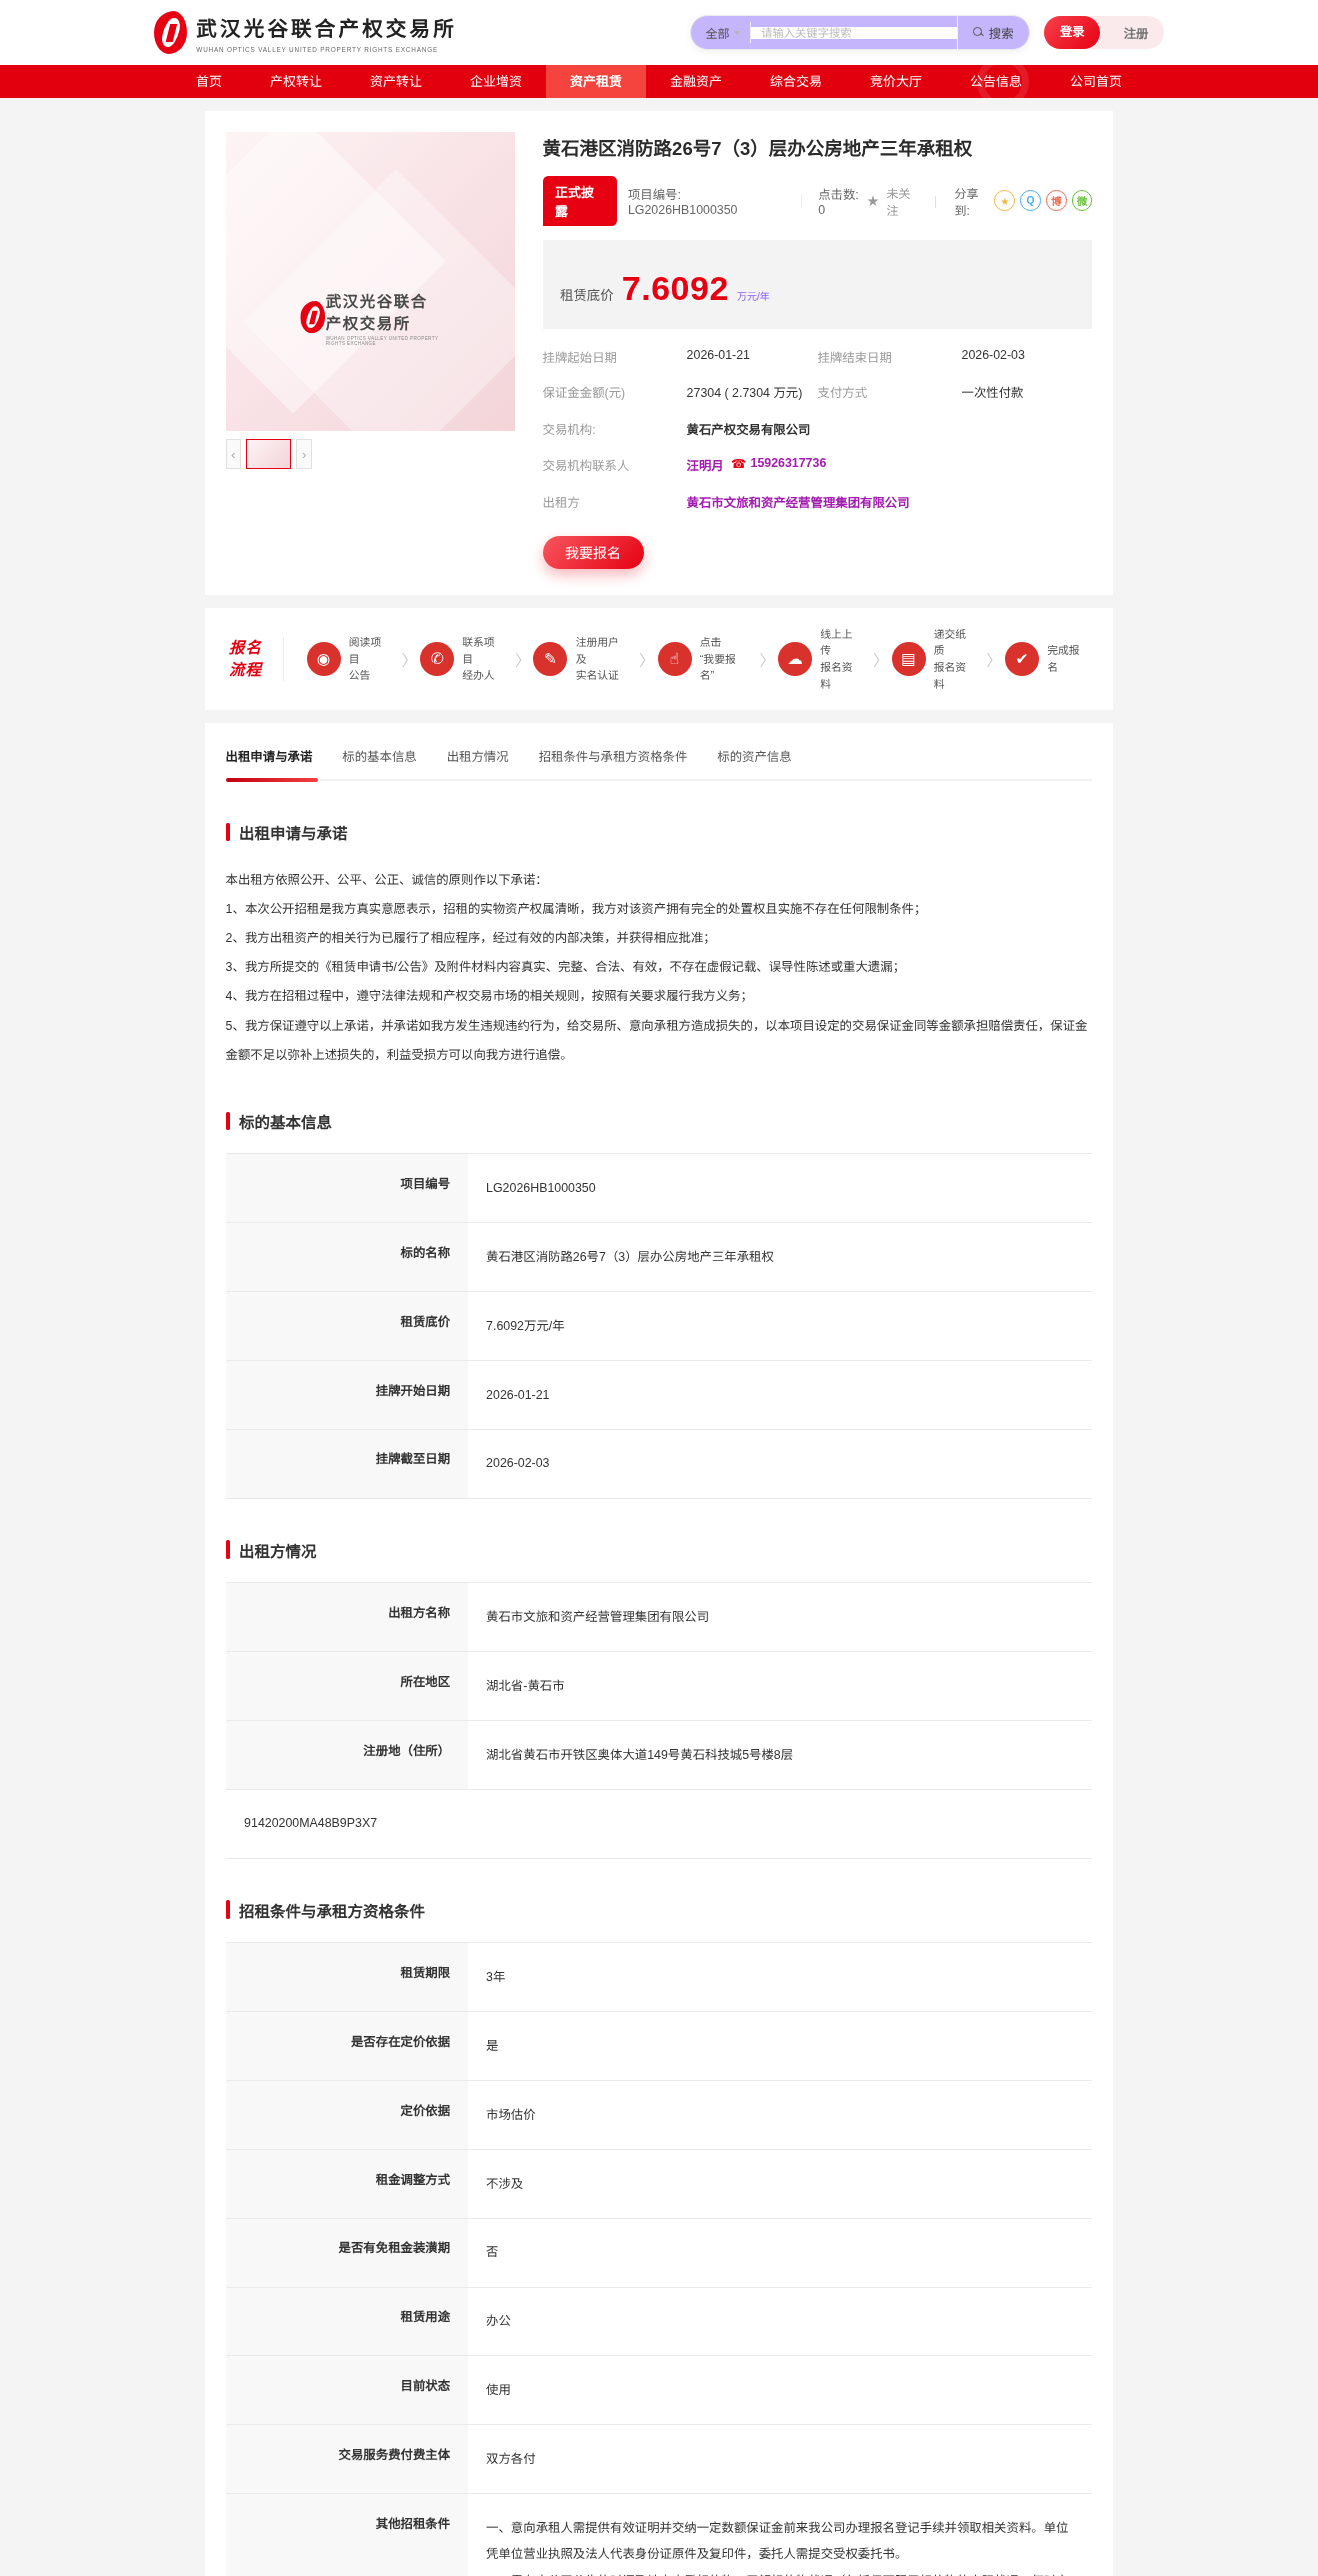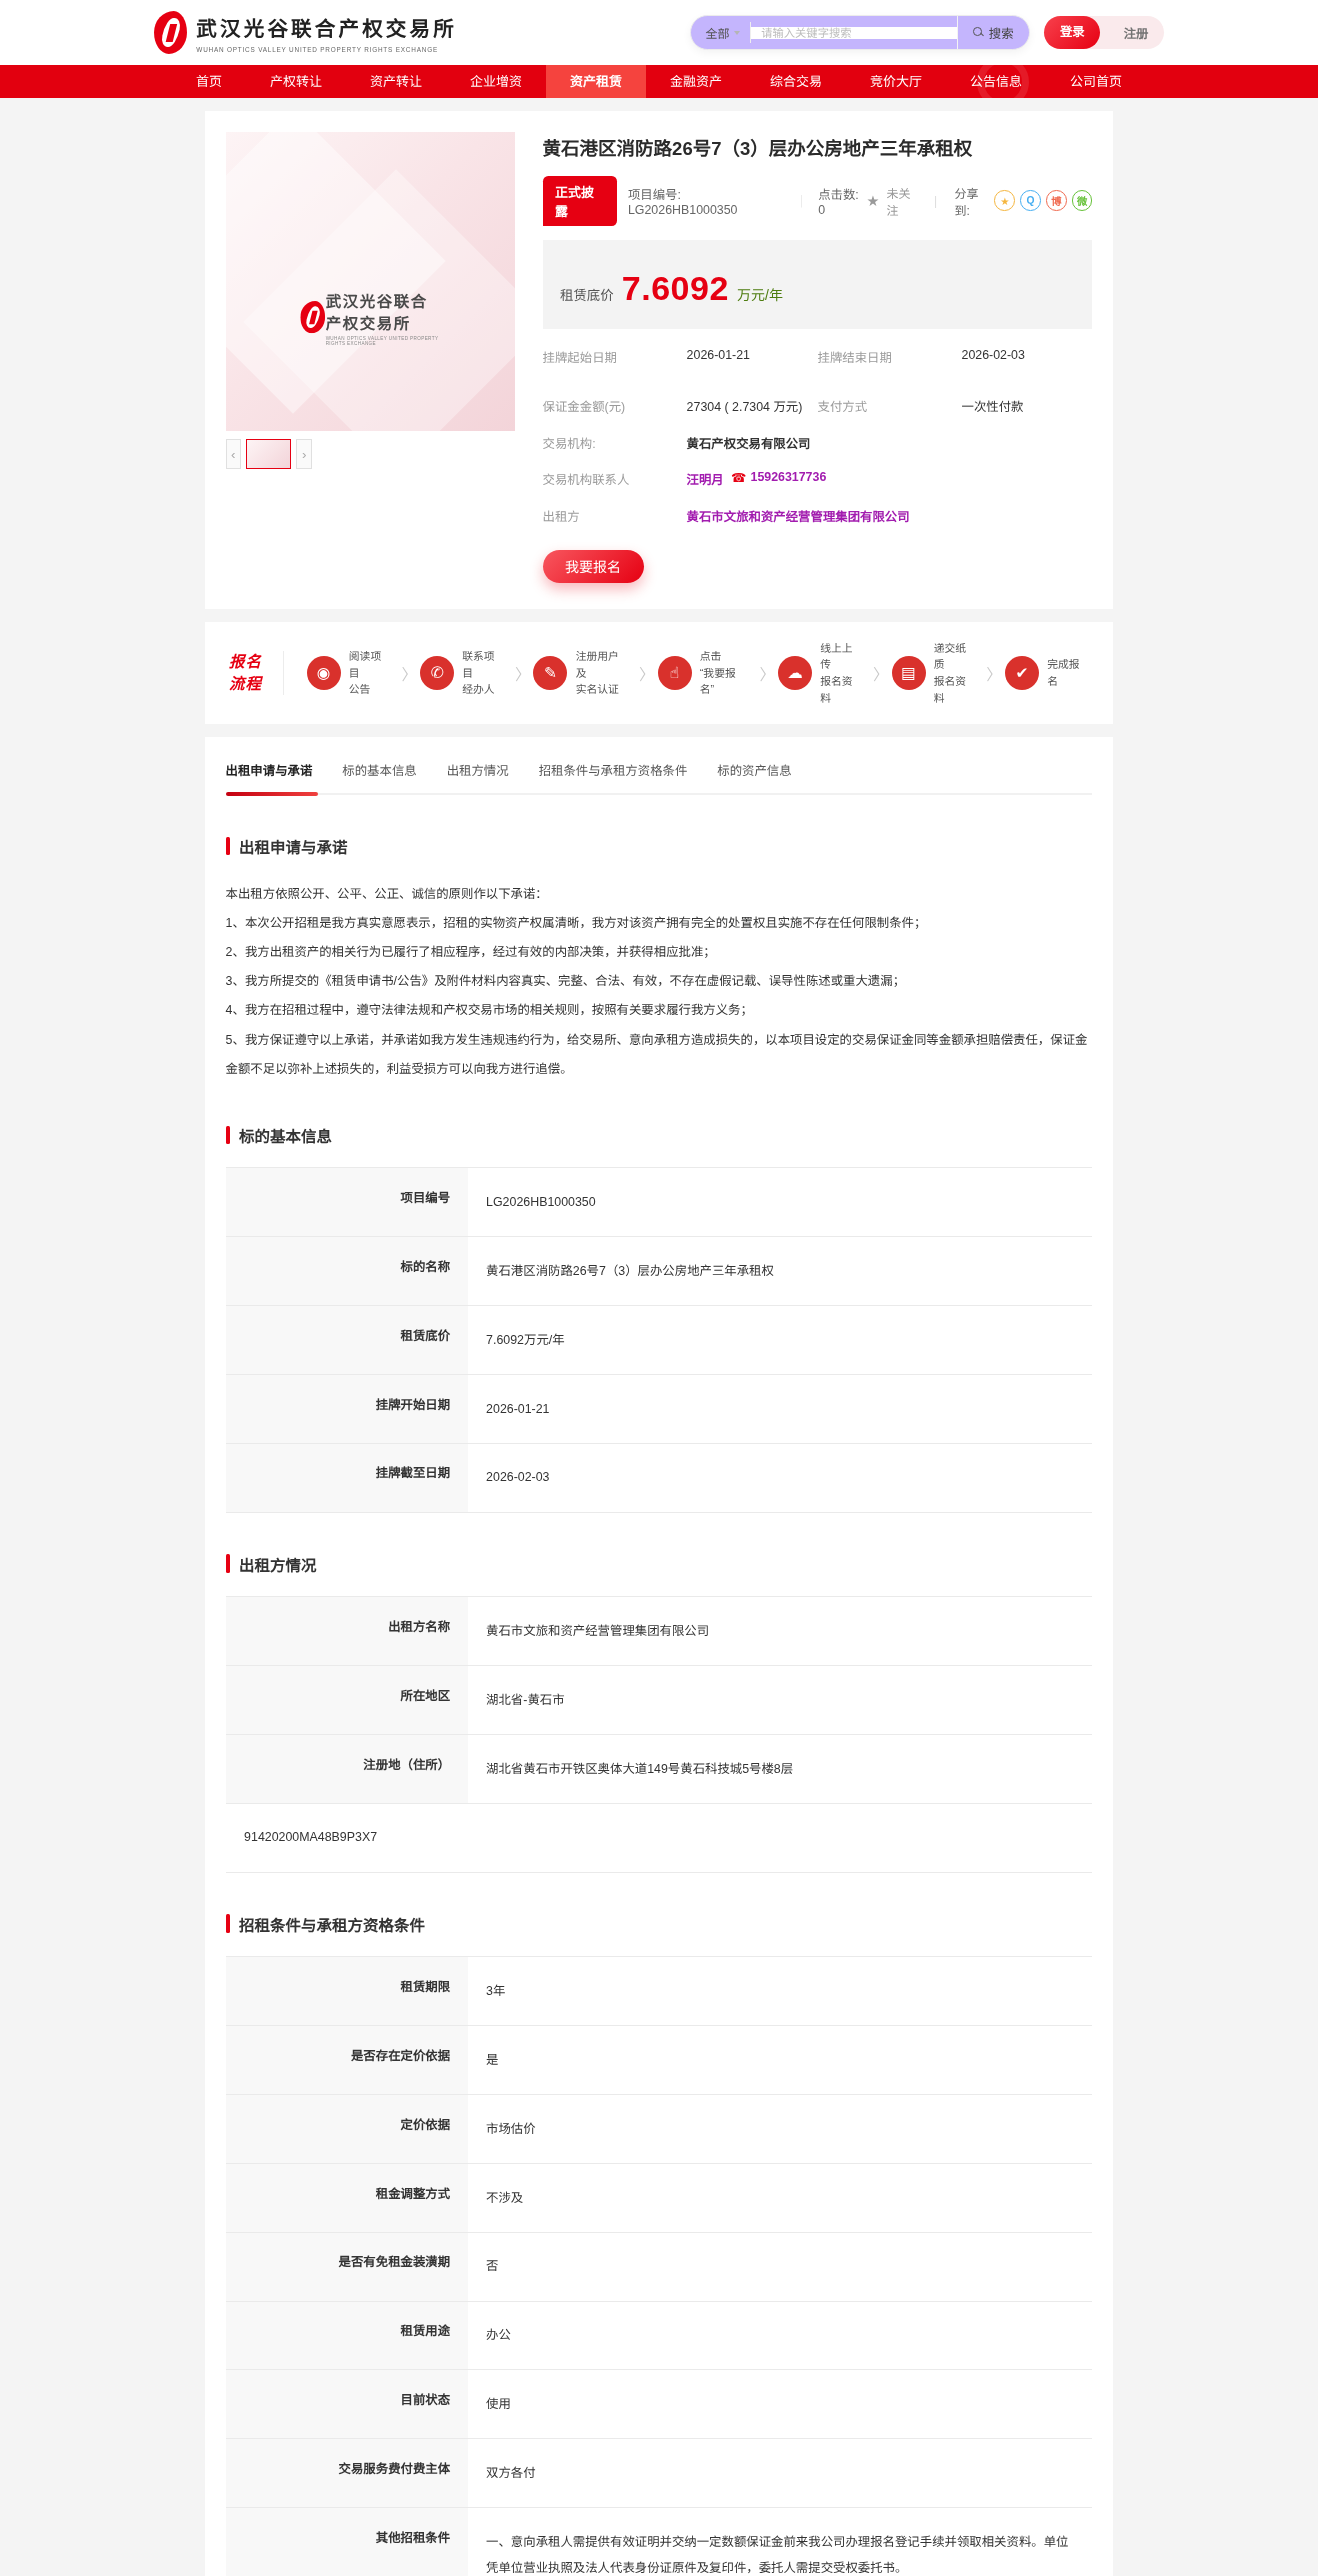--- a/index.html
+++ b/index.html
@@ -71,22 +71,22 @@
   .badge { background:#e60012; color:#fff; font-size:13px; font-weight:700; padding:6.2px 12.4px; border-radius:5.2px 5.2px 5.2px 0; margin-right:11.3px; }
   .meta-sep { color:#ddd; margin:0 10.3px; }
   .fav-share { margin-left:auto; display:flex; align-items:center; gap:7.2px; color:#999; font-size:12px; }
   .star { color:#9a9a9a; font-size:14.4px; }
   .share-label { color:#666; }
   .share-icon { width:20.6px; height:20.6px; border:1px solid; border-radius:50%; display:inline-flex; align-items:center;
     justify-content:center; font-size:10.3px; font-weight:700; cursor:pointer; }
   .price-box { background:#f3f3f3; margin-top:14.4px; padding:20.6px 17.5px; display:flex; align-items:baseline; gap:8.2px; }
   .price-label { font-size:13.4px; color:#555; }
   .price-num { font-size:34px; font-weight:700; color:#e60012; letter-spacing:0.5px;margin-top:8px; }
-  .price-unit { font-size:14px; color:#4d7c0f; }
-  .dgrid { margin-top:19.6px; display:grid; grid-template-columns:1fr 1fr; row-gap:31px; }
+  .price-unit { font-size:10px; color:#8b5cf6; }
+  .dgrid { margin-top:19.6px; display:grid; grid-template-columns:1fr 1fr; row-gap:17px; }
   .dfield { display:flex; font-size:12.4px; }
   .dfield .lb { width:144px; color:#9b9b9b; flex:none; }
   .dfield .vl { color:#333; }
   .drow { display:flex; font-size:12.4px; margin-top:18.5px; }
   .drow .lb { width:144px; color:#9b9b9b; flex:none; }
   .drow .vl-strong { color:#333; font-weight:700; }
   .red-strong { color:#a21caf; font-weight:700; }
   .phone-ic { color:#e60012; margin:0 4.1px 0 7.2px; }
   .apply-btn { margin-top:25px; width:101px; height:33px; border:0; border-radius:17.5px; cursor:pointer;
     background:linear-gradient(135deg,#f8575f,#e60012); color:#fff; font-size:14px; font-family:inherit;

